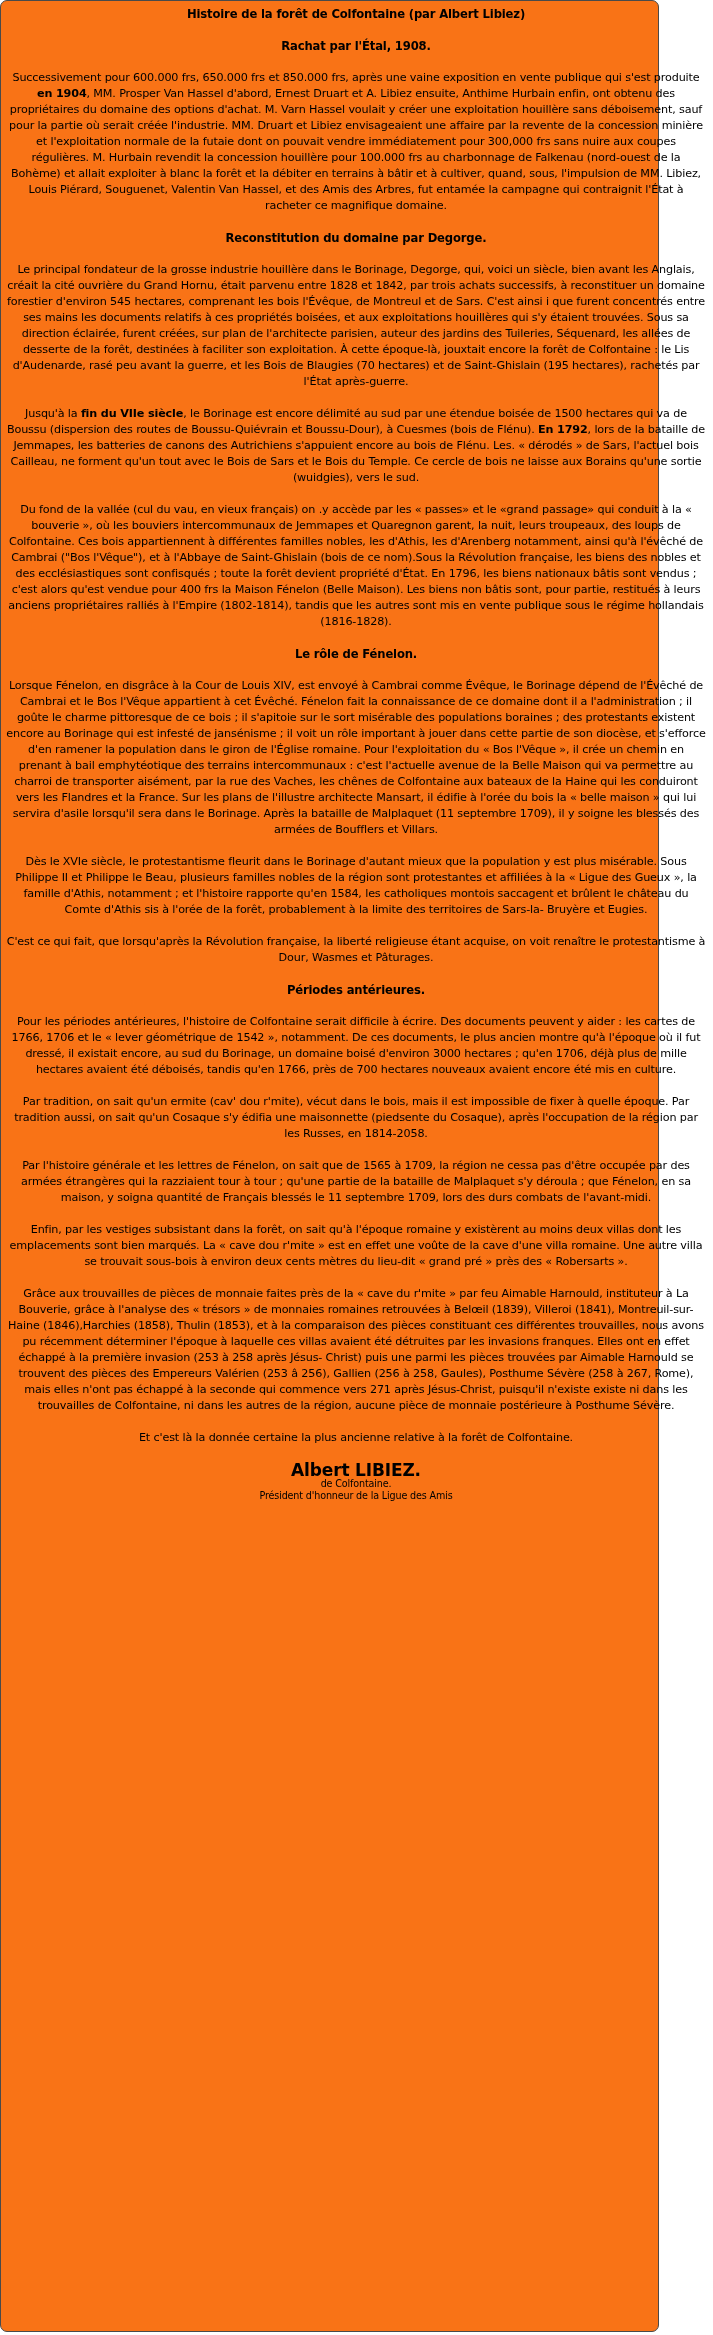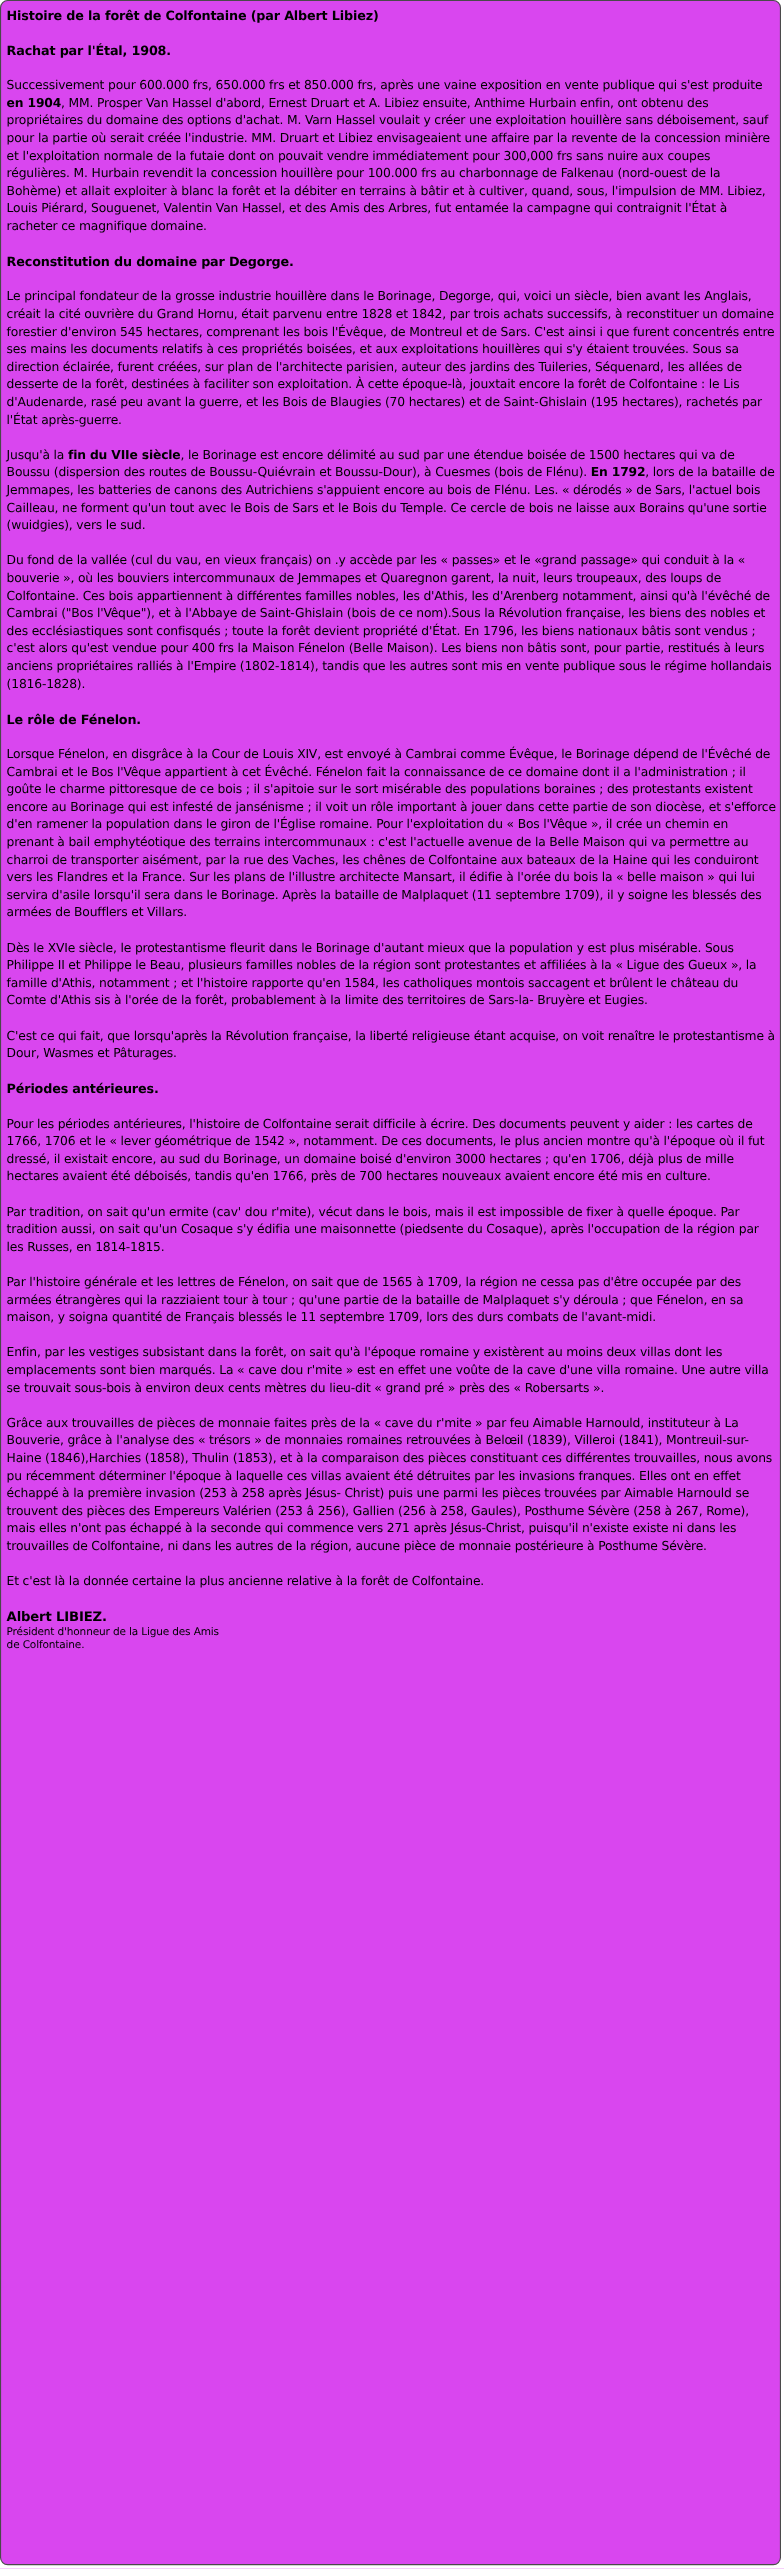--- a/index.html
+++ b/index.html
@@ -1,36 +1,37 @@
 <!DOCTYPE html>
 <html><head>
   <meta charset="utf-8">
   <style>
     html, body { margin: 0; padding: 0; background: #ffffff; }
     body { width: 713px; height: 2335px; overflow: hidden; }
     .frame {
       position: absolute; left: 0; top: 0;
-      width: 710px; height: 2332px;
+      width: 659px; height: 2332px;
       border: 1.5px solid #4a4a4a;
       border-radius: 7px;
-      background: #d946ef;
+      background: #f97316;
       box-sizing: border-box;
+      text-align: center;
     }
     .content {
       position: absolute; left: 5px; top: 5px; width: 700px;
       font-family: "DejaVu Sans", sans-serif;
       font-size: 11.2px;
       line-height: 16px;
       color: #000000;
       letter-spacing: -0.15px;
     }
     .title, .heading { font-weight: bold; margin: 0 0 16px 0; font-size: 11.6px; }
     p { margin: 0 0 16px 0; }
     b { font-weight: bold; }
-    .signature-name { font-weight: bold; font-size: 12px; margin: 0; }
+    .signature-name { font-weight: bold; font-size: 17px; margin: 0; }
     .signature-role { font-size: 9.6px; line-height: 12px; margin: 0; }
   </style>
 </head>
 <body>
 
 <div class="frame">
   <div class="content">
     <p class="title">Histoire de la forêt de Colfontaine (par Albert Libiez)</p>
 
     <p class="heading">Rachat par l'Étal, 1908.</p>
@@ -43,25 +44,25 @@
     <p>Du fond de la vallée (cul du vau, en vieux français) on .y accède par les « passes» et le «grand passage» qui conduit à la « bouverie », où les bouviers intercommunaux de Jemmapes et Quaregnon garent, la nuit, leurs troupeaux, des loups de Colfontaine. Ces bois appartiennent à différentes familles nobles, les d'Athis, les d'Arenberg notamment, ainsi qu'à l'évêché de Cambrai ("Bos l'Vêque"), et à l'Abbaye de Saint-Ghislain (bois de ce nom).Sous la Révolution française, les biens des nobles et des ecclésiastiques sont confisqués ; toute la forêt devient propriété d'État. En 1796, les biens nationaux bâtis sont vendus ; c'est alors qu'est vendue pour 400 frs la Maison Fénelon (Belle Maison). Les biens non bâtis sont, pour partie, restitués à leurs anciens propriétaires ralliés à l'Empire (1802-1814), tandis que les autres sont mis en vente publique sous le régime hollandais (1816-1828).</p>
 
     <p class="heading">Le rôle de Fénelon.</p>
     <p>Lorsque Fénelon, en disgrâce à la Cour de Louis XIV, est envoyé à Cambrai comme Évêque, le Borinage dépend de l'Évêché de Cambrai et le Bos l'Vêque appartient à cet Évêché. Fénelon fait la connaissance de ce domaine dont il a l'administration ; il goûte le charme pittoresque de ce bois ; il s'apitoie sur le sort misérable des populations boraines ; des protestants existent encore au Borinage qui est infesté de jansénisme ; il voit un rôle important à jouer dans cette partie de son diocèse, et s'efforce d'en ramener la population dans le giron de l'Église romaine. Pour l'exploitation du « Bos l'Vêque », il crée un chemin en prenant à bail emphytéotique des terrains intercommunaux : c'est l'actuelle avenue de la Belle Maison qui va permettre au charroi de transporter aisément, par la rue des Vaches, les chênes de Colfontaine aux bateaux de la Haine qui les conduiront vers les Flandres et la France. Sur les plans de l'illustre architecte Mansart, il édifie à l'orée du bois la « belle maison » qui lui servira d'asile lorsqu'il sera dans le Borinage. Après la bataille de Malplaquet (11 septembre 1709), il y soigne les blessés des armées de Boufflers et Villars.</p>
 
     <p>Dès le XVIe siècle, le protestantisme fleurit dans le Borinage d'autant mieux que la population y est plus misérable. Sous Philippe II et Philippe le Beau, plusieurs familles nobles de la région sont protestantes et affiliées à la « Ligue des Gueux », la famille d'Athis, notamment ; et l'histoire rapporte qu'en 1584, les catholiques montois saccagent et brûlent le château du Comte d'Athis sis à l'orée de la forêt, probablement à la limite des territoires de Sars-la- Bruyère et Eugies.</p>
     <p>C'est ce qui fait, que lorsqu'après la Révolution française, la liberté religieuse étant acquise, on voit renaître le protestantisme à Dour, Wasmes et Pâturages.</p>
 
     <p class="heading">Périodes antérieures.</p>
     <p>Pour les périodes antérieures, l'histoire de Colfontaine serait difficile à écrire. Des documents peuvent y aider : les cartes de 1766, 1706 et le « lever géométrique de 1542 », notamment. De ces documents, le plus ancien montre qu'à l'époque où il fut dressé, il existait encore, au sud du Borinage, un domaine boisé d'environ 3000 hectares ; qu'en 1706, déjà plus de mille hectares avaient été déboisés, tandis qu'en 1766, près de 700 hectares nouveaux avaient encore été mis en culture.</p>
-    <p>Par tradition, on sait qu'un ermite (cav' dou r'mite), vécut dans le bois, mais il est impossible de fixer à quelle époque. Par tradition aussi, on sait qu'un Cosaque s'y édifia une maisonnette (piedsente du Cosaque), après l'occupation de la région par les Russes, en 1814-1815.</p>
+    <p>Par tradition, on sait qu'un ermite (cav' dou r'mite), vécut dans le bois, mais il est impossible de fixer à quelle époque. Par tradition aussi, on sait qu'un Cosaque s'y édifia une maisonnette (piedsente du Cosaque), après l'occupation de la région par les Russes, en 1814-2058.</p>
     <p>Par l'histoire générale et les lettres de Fénelon, on sait que de 1565 à 1709, la région ne cessa pas d'être occupée par des armées étrangères qui la razziaient tour à tour ; qu'une partie de la bataille de Malplaquet s'y déroula ; que Fénelon, en sa maison, y soigna quantité de Français blessés le 11 septembre 1709, lors des durs combats de l'avant-midi.</p>
     <p>Enfin, par les vestiges subsistant dans la forêt, on sait qu'à l'époque romaine y existèrent au moins deux villas dont les emplacements sont bien marqués. La « cave dou r'mite » est en effet une voûte de la cave d'une villa romaine. Une autre villa se trouvait sous-bois à environ deux cents mètres du lieu-dit « grand pré » près des « Robersarts ».</p>
     <p>Grâce aux trouvailles de pièces de monnaie faites près de la « cave du r'mite » par feu Aimable Harnould, instituteur à La Bouverie, grâce à l'analyse des « trésors » de monnaies romaines retrouvées à Belœil (1839), Villeroi (1841), Montreuil-sur-Haine (1846),Harchies (1858), Thulin (1853), et à la comparaison des pièces constituant ces différentes trouvailles, nous avons pu récemment déterminer l'époque à laquelle ces villas avaient été détruites par les invasions franques. Elles ont en effet échappé à la première invasion (253 à 258 après Jésus- Christ) puis une parmi les pièces trouvées par Aimable Harnould se trouvent des pièces des Empereurs Valérien (253 â 256), Gallien (256 à 258, Gaules), Posthume Sévère (258 à 267, Rome), mais elles n'ont pas échappé à la seconde qui commence vers 271 après Jésus-Christ, puisqu'il n'existe existe ni dans les trouvailles de Colfontaine, ni dans les autres de la région, aucune pièce de monnaie postérieure à Posthume Sévère.</p>
     <p>Et c'est là la donnée certaine la plus ancienne relative à la forêt de Colfontaine.</p>
 
     <div>
       <p class="signature-name">Albert LIBIEZ.</p>
+      <p class="signature-role">de Colfontaine.</p>
       <p class="signature-role">Président d'honneur de la Ligue des Amis</p>
-      <p class="signature-role">de Colfontaine.</p>
     </div>
   </div>
 </div>
 
 </body></html>

